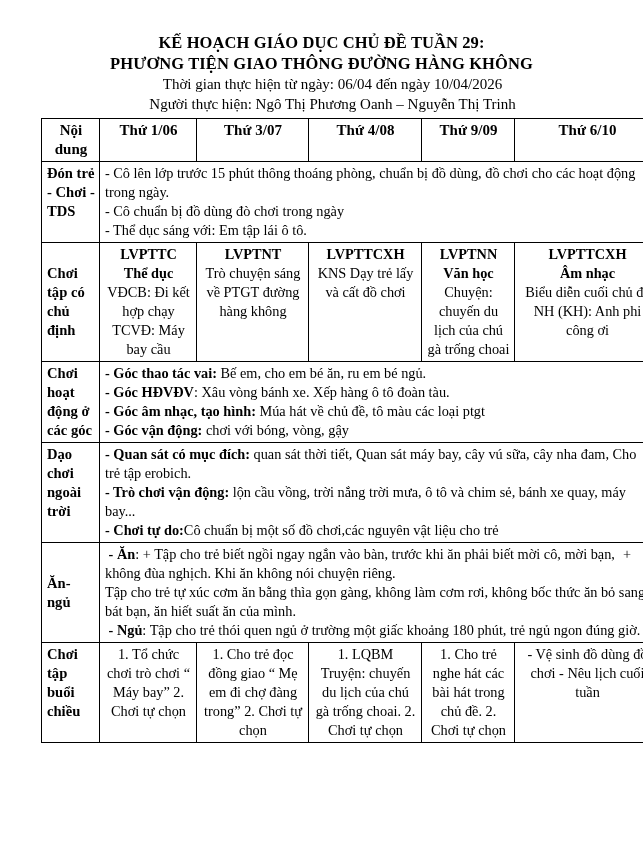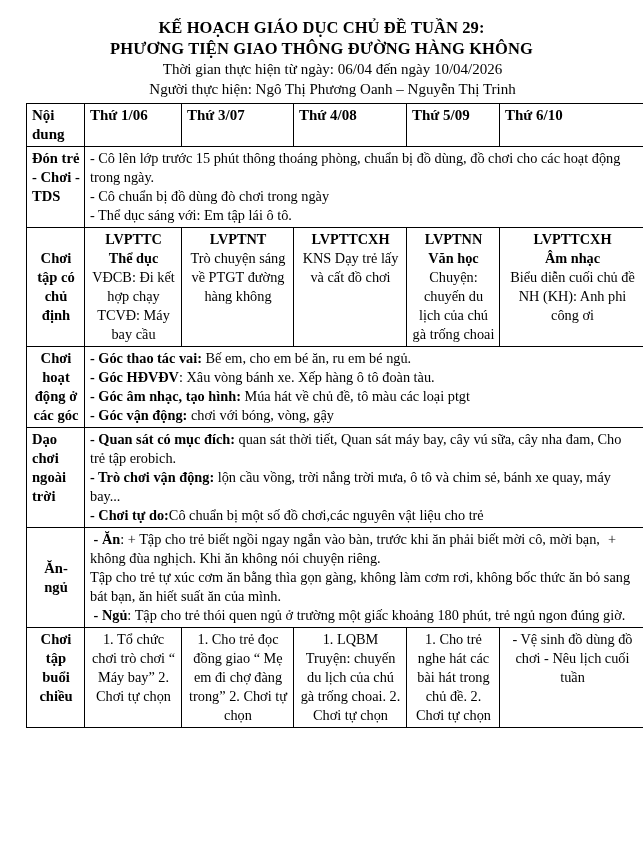--- a/index.html
+++ b/index.html
@@ -11,21 +11,21 @@
     width: 643px;
     height: 862px;
     font-family: "Liberation Serif", "DejaVu Serif", serif;
     color: #000000;
     overflow: hidden;
   }
   .page {
     width: 643px;
     height: 862px;
     box-sizing: border-box;
-    padding: 1px;
+    padding: 16px;
     position: relative;
   }
   
   .doc-header {
     text-align: center;
     padding-top: 16px;
   }
   .title-line {
     font-weight: bold;
     font-size: 16.5px;
@@ -55,28 +55,27 @@
   
   col.c-label  { width: 58px; }
   col.c-d1     { width: 97px; }
   col.c-d2     { width: 112px; }
   col.c-d3     { width: 113px; }
   col.c-d4     { width: 93px; }
   col.c-d5     { width: 145px; }
 
   .hdr-cell {
     font-weight: bold;
-    text-align: left;
+    text-align: center;
     font-size: 15px;
     vertical-align: top;
     line-height: 20px;
   }
   .row-label {
     font-weight: bold;
-    text-align: center;
     line-height: 20px;
     font-size: 14.6px;
   }
   .row-label.left {
     text-align: left;
   }
   .cell-body {
     text-align: left;
   }
   .cell-body .ln { display: block; }
@@ -120,21 +119,21 @@
         <col class="c-d4">
         <col class="c-d5">
     </colgroup>
     <tbody>
 
       <tr>
         <th class="hdr-cell">Nội dung</th>
         <th class="hdr-cell">Thứ 1/06</th>
         <th class="hdr-cell">Thứ 3/07</th>
         <th class="hdr-cell">Thứ 4/08</th>
-        <th class="hdr-cell">Thứ 5/09</th>
+        <th class="hdr-cell">Thứ 9/09</th>
         <th class="hdr-cell">Thứ 6/10</th>
       </tr>
 
       <tr>
         <td class="row-label left">Đón trẻ - Chơi - TDS</td>
         <td class="cell-body" colspan="5">
           <span class="ln">- Cô lên lớp trước 15 phút thông thoáng phòng, chuẩn bị đồ dùng, đồ chơi cho các hoạt động trong ngày.</span>
           <span class="ln">- Cô chuẩn bị đồ dùng đò chơi trong ngày</span>
           <span class="ln">- Thể dục sáng với: Em tập lái ô tô.</span>
         </td>

